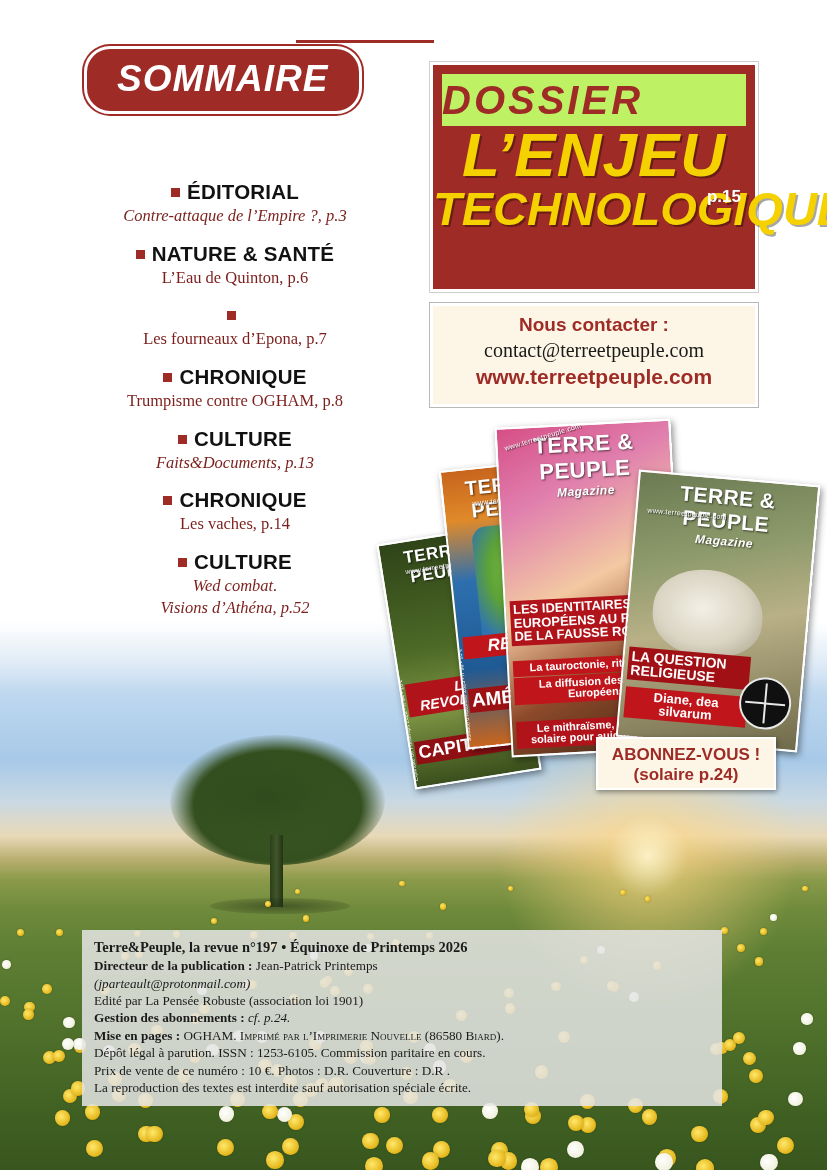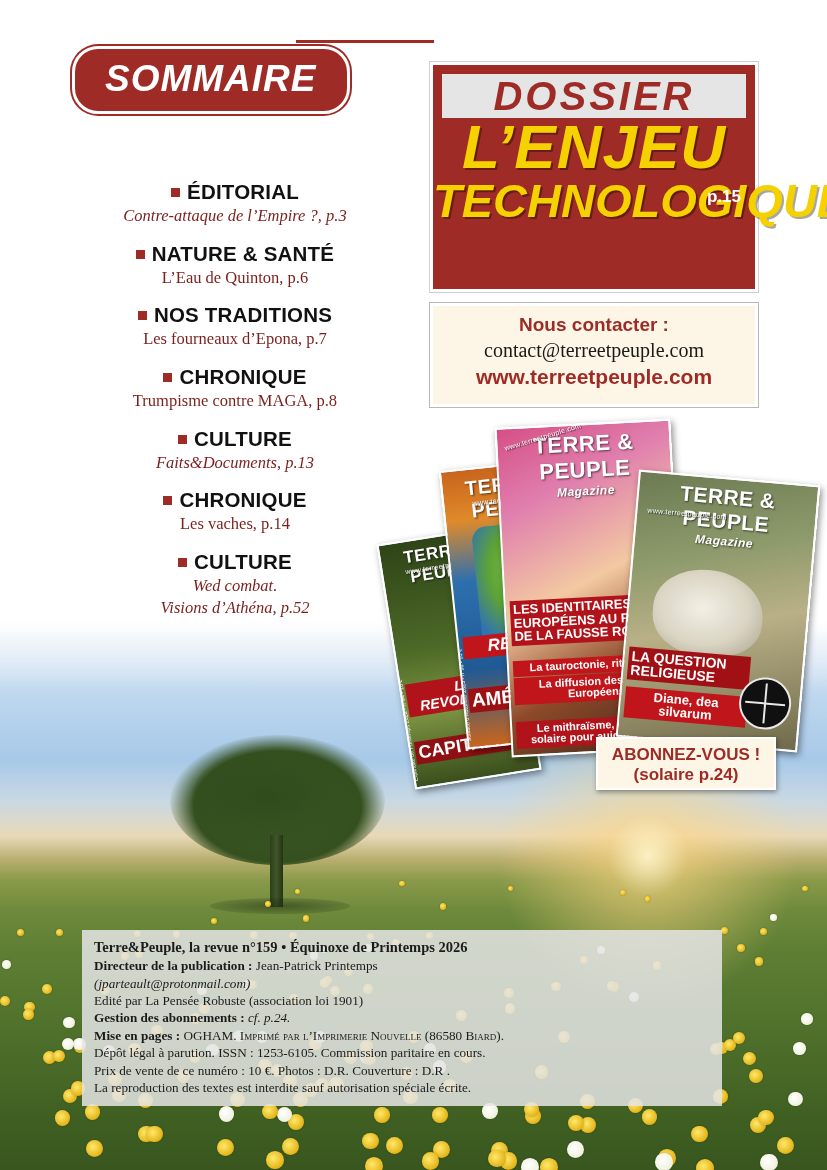--- a/index.html
+++ b/index.html
@@ -66,21 +66,21 @@
     position:absolute; left:100px; top:100px; width:13px; height:72px;
     background:linear-gradient(to right,#2c3f1a,#40552a,#243314);
   }
   .tree .shadow {
     position:absolute; left:40px; top:163px; width:140px; height:16px;
     background: radial-gradient(ellipse at 50% 50%, rgba(30,45,18,0.55), rgba(30,45,18,0));
     border-radius:50%;
   }
 
   
-  .sommaire-wrap { position:absolute; left:72px; top:46px; }
+  .sommaire-wrap { position:absolute; left:84px; top:46px; }
   .sommaire {
     display:inline-block;
     background:#9e2b26;
     color:#ffffff;
     font-family:"Liberation Sans", sans-serif;
     font-weight:bold; font-style:italic;
     font-size:37px; letter-spacing:1px;
     padding:9px 30px 11px 30px;
     border-radius:26px;
     border:3px solid #ffffff;
@@ -108,22 +108,22 @@
   }
   .toc .sub.ital { font-style:italic; }
 
   
   .dossier {
     position:absolute; left:430px; top:62px; width:328px; height:230px;
     background:#9e2b26; border:3px solid #ffffff;
     box-shadow:0 0 0 1px #cfcfcf;
   }
   .dossier .word {
-    margin:9px 9px 0 9px; height:44px; background:#e5e5e5;
-    display:flex; align-items:center; justify-content:center;
+    margin:9px 9px 0 9px; height:52px; background:#bef264;
+    display:flex; align-items:center; justify-content:flex-start;
   }
   .dossier .word span {
     font-family:"Liberation Sans", sans-serif; font-weight:bold; font-style:italic;
     font-size:40px; letter-spacing:3px; color:#9e2b26;
   }
   .dossier .l1, .dossier .l2 {
     font-family:"Liberation Sans", sans-serif; font-weight:bold; font-style:italic;
     color:#f5d100; text-align:center; line-height:0.92;
     text-shadow:2px 2px 0 rgba(0,0,0,0.35);
   }
@@ -431,26 +431,26 @@
 <div class="toc" id="toc">
     <div class="entry">
       <div class="cat"><span class="sq"></span><span>ÉDITORIAL</span></div>
       <div class="sub ital">Contre-attaque de l’Empire ?, p.3</div>
     </div>
     <div class="entry">
       <div class="cat"><span class="sq"></span><span>NATURE &amp; SANTÉ</span></div>
       <div class="sub">L’Eau de Quinton, p.6</div>
     </div>
     <div class="entry">
-      <div class="cat"><span class="sq"></span><span>NOS TRADITIONS</span></div>
+      <div class="cat"><span class="sq"></span></div>
       <div class="sub">Les fourneaux d’Epona, p.7</div>
     </div>
     <div class="entry">
       <div class="cat"><span class="sq"></span><span>CHRONIQUE</span></div>
-      <div class="sub">Trumpisme contre MAGA, p.8</div>
+      <div class="sub">Trumpisme contre OGHAM, p.8</div>
     </div>
     <div class="entry">
       <div class="cat"><span class="sq"></span><span>CULTURE</span></div>
       <div class="sub ital">Faits&amp;Documents, p.13</div>
     </div>
     <div class="entry">
       <div class="cat"><span class="sq"></span><span>CHRONIQUE</span></div>
       <div class="sub">Les vaches, p.14</div>
     </div>
     <div class="entry">
@@ -521,21 +521,21 @@
 </div>
 
 <div class="abonnez">
   <div>ABONNEZ-VOUS !</div>
   <div>(solaire p.24)</div>
 </div>
 
 <div class="colophon">
   <div class="l1">
     <span>Terre&amp;Peuple, la revue</span>
-    <span>n°159</span>
+    <span>n°197</span>
     <span>• Équinoxe de Printemps 2026</span>
   </div>
   <div>
     <b>Directeur de la publication :</b>
     <span>Jean-Patrick Printemps</span>
   </div>
   <div class="ital">(jparteault@protonmail.com)</div>
   <div>Edité par La Pensée Robuste (association loi 1901)</div>
   <div>
     <b>Gestion des abonnements :</b>

